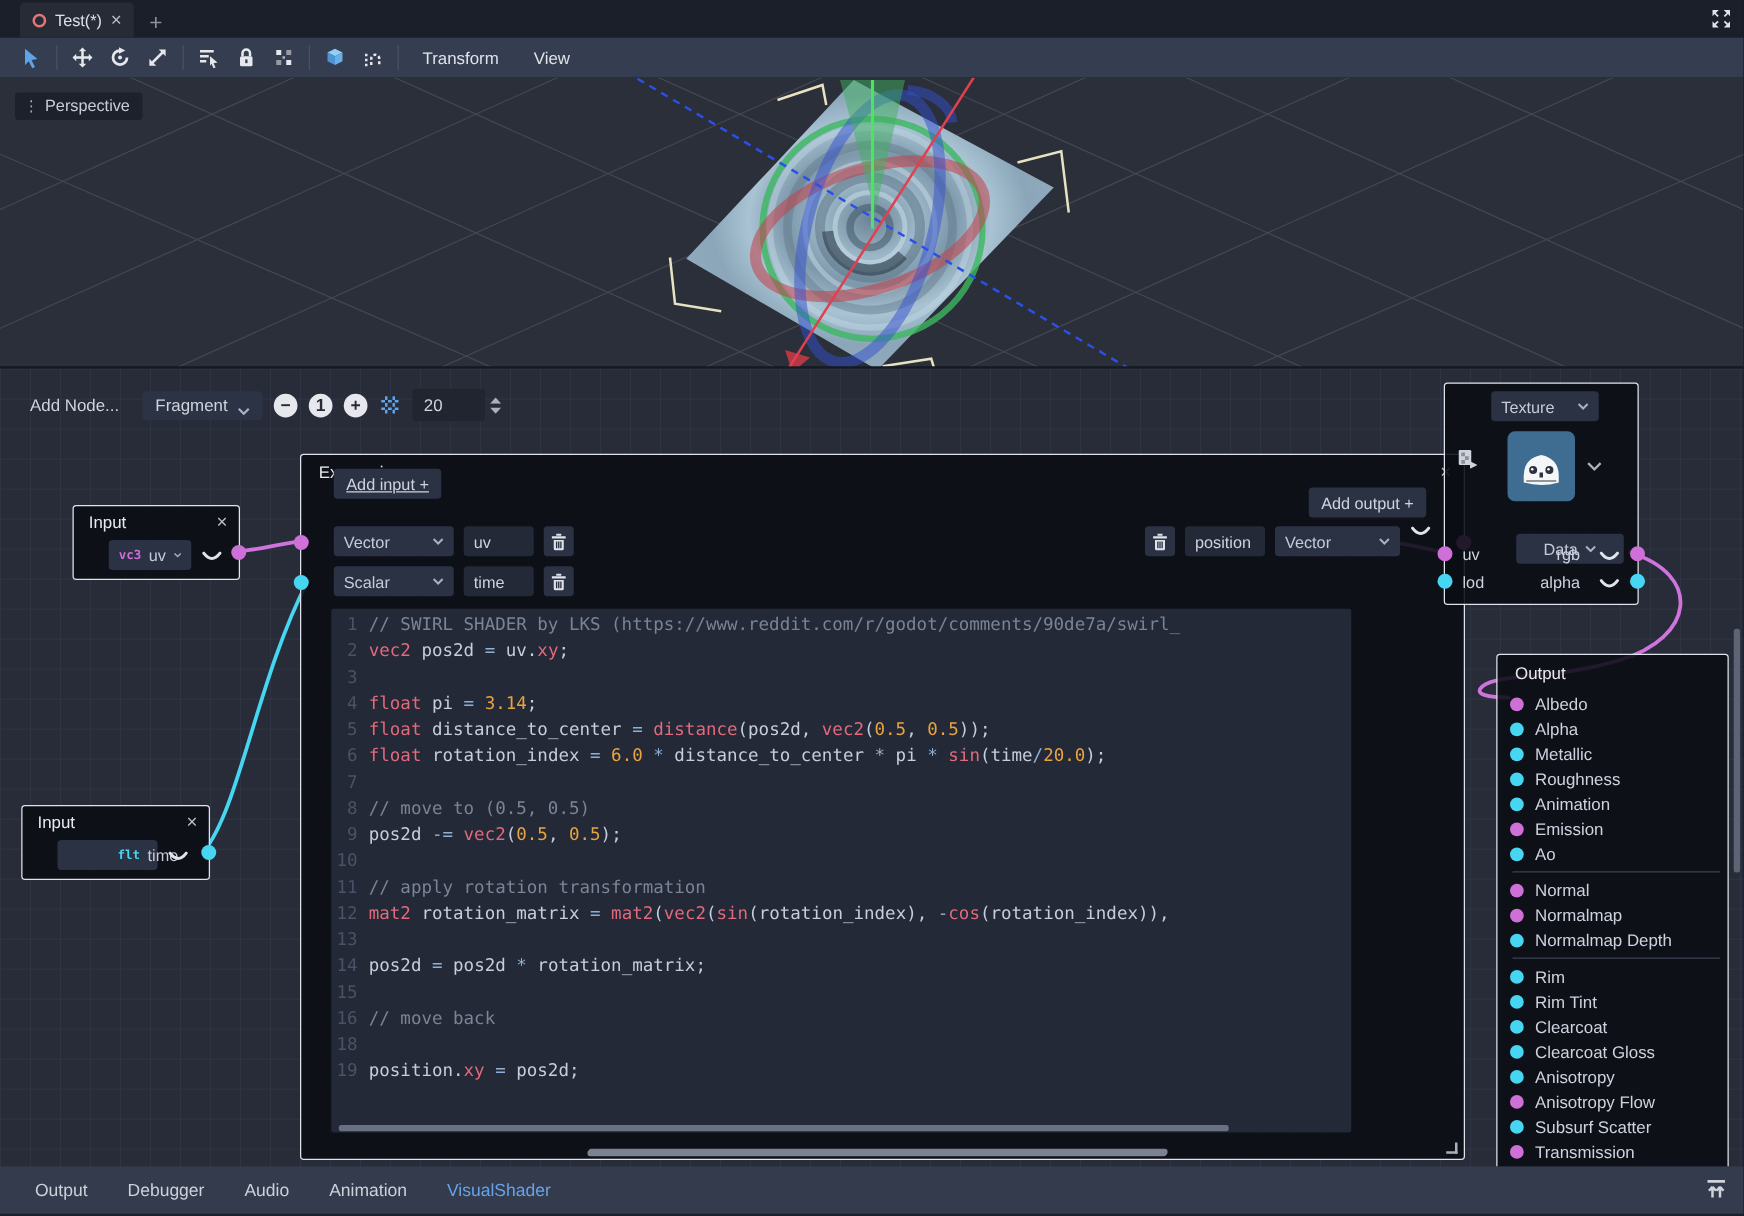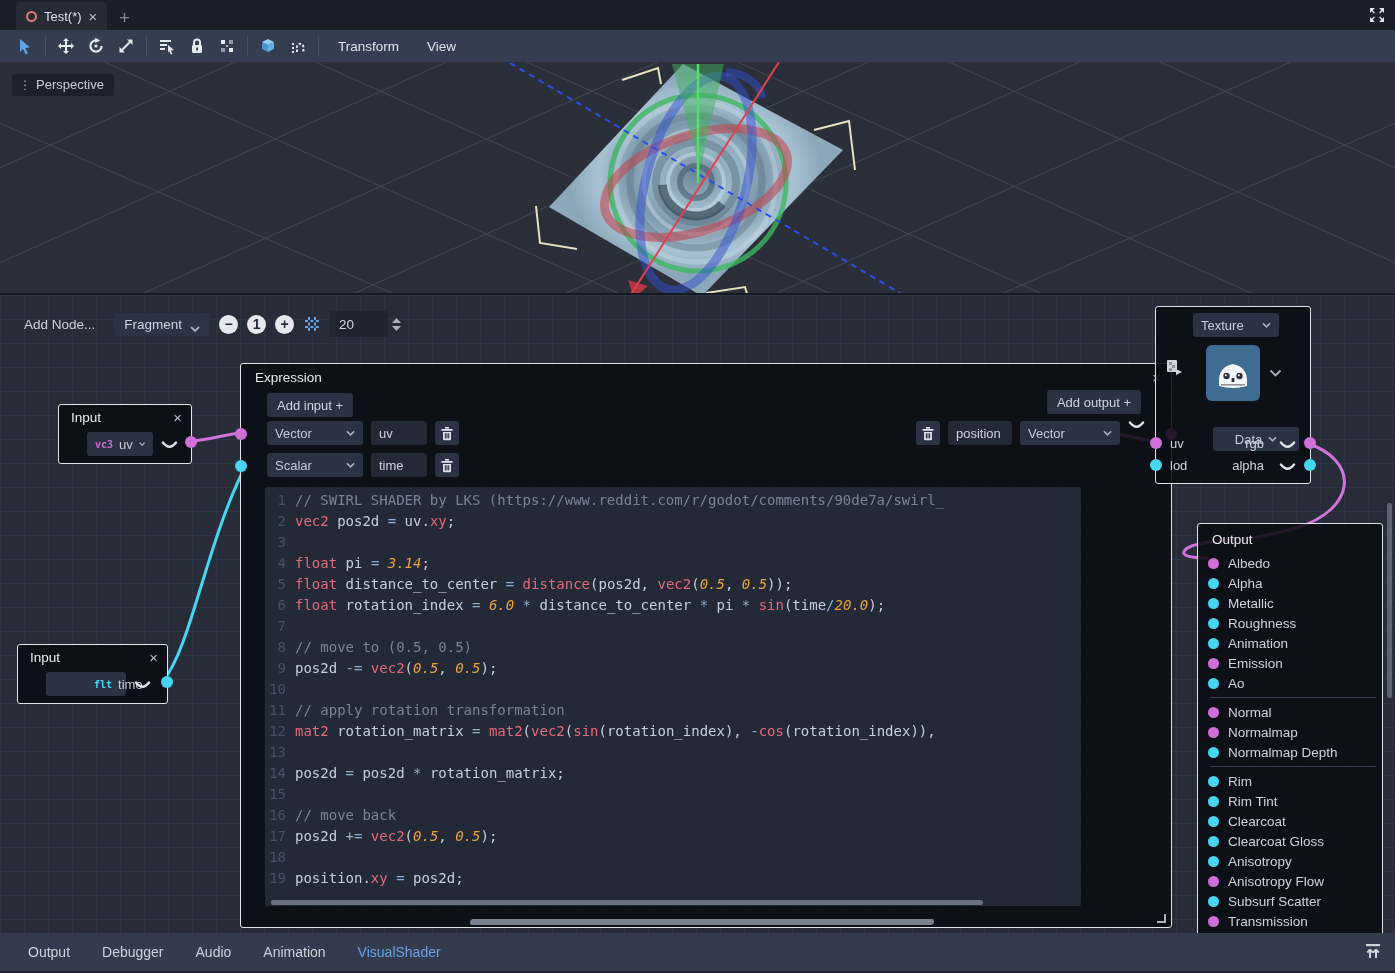--- a/index.html
+++ b/index.html
@@ -53,21 +53,21 @@
   .nbtn { background:#2b3243; border-radius:3px; color:#cfd4dd; font-size:13px; height:24px; display:flex; align-items:center; padding:0 10px; }
   .tbsq { width:24px; height:24px; background:#2b3243; border-radius:3px; display:flex; align-items:center; justify-content:center; }
   .badge { font-family:"DejaVu Sans Mono", monospace; font-size:10px; font-weight:bold; }
   .badge.vec { color:#d06bd8; } .badge.flt { color:#47d6f2; }
 
   
   .codearea { position:absolute; left:24px; top:123px; width:816px; height:419px; background:#232936; border-radius:2px; overflow:hidden; padding-top:5px; }
   .code-line { display:flex; height:21px; font-family:"DejaVu Sans Mono", monospace; font-size:14px; white-space:pre; }
   .code-line .ln { width:30px; text-align:right; padding-right:9px; color:#4a5268; flex:none; }
   .code-text { color:#c6cede; }
-  .tok-kw { color:#e26a7c; } .tok-num { color:#e8a33e;font-style:italic; } .tok-cm { color:#7b8496; }
+  .tok-kw { color:#e26a7c; } .tok-num { color:#e8a33e; } .tok-cm { color:#7b8496; }
   .tok-op { color:#8fb0d4; } .tok-id { color:#c6cede; } .tok-mem { color:#e26a7c; }
   .hscroll { position:absolute; height:5px; border-radius:2px; background:#69707f; }
   .resize-handle { position:absolute; right:5px; bottom:4px; width:9px; height:9px; border-right:2px solid #aab0bb; border-bottom:2px solid #aab0bb; }
 
   
   .oprow { display:flex; align-items:center; height:20px; padding-left:10px; gap:9px; }
   .opdot { width:11px; height:11px; border-radius:50%; flex:none; }
   .opdot.vector { background:#cf6fd8; } .opdot.scalar { background:#47d6f2; }
   .oprow span { color:#cdd3de; font-size:13.5px; }
   .port-sep { height:1px; background:#3a4152; margin:4px 6px 4px 12px; }
@@ -344,21 +344,21 @@
         </svg>
       <span class="port scalar" style="right:-6px; top:31px;"></span>
     </div>
 
     <div class="gnode" style="left:240px; top:68px; width:932px; height:565px;">
       <div style="display:flex; justify-content:space-between; padding:6px 10px 0 14px;">
         <span class="gnode-title">Expression</span>
         <span class="icon-x">×</span>
       </div>
 
-      <span class="nbtn" style="position:absolute; left:26px; top:29px;">Add input +</span>
+      <span class="nbtn" style="position:absolute; left:26px; top:11px;text-decoration:underline;">Add input +</span>
       <span class="nbtn" style="position:absolute; right:30px; top:26px;">Add output +</span>
 
       <div style="position:absolute; left:26px; top:57px; display:flex; gap:8px;">
         <span class="ndrop" style="width:96px; justify-content:space-between;">
           <span>Vector</span>
           <svg width="9" height="6" viewBox="0 0 10 6">
               <polyline points="1,1 5,5 9,1" stroke="#aab0bc" stroke-width="1.8" fill="none"></polyline>
             </svg>
         </span>
         <span class="nfield" style="width:56px;">uv</span>
@@ -443,21 +443,20 @@
           <div class="code-line"><span class="ln">7</span><span class="code-text"></span></div>
           <div class="code-line"><span class="ln">8</span><span class="code-text"><span class="tok-cm">// move to (0.5, 0.5)</span></span></div>
           <div class="code-line"><span class="ln">9</span><span class="code-text"><span class="tok-id">pos2d </span><span class="tok-op">-=</span><span class="tok-kw"> vec2</span><span class="tok-id">(</span><span class="tok-num">0.5</span><span class="tok-id">, </span><span class="tok-num">0.5</span><span class="tok-id">);</span></span></div>
           <div class="code-line"><span class="ln">10</span><span class="code-text"></span></div>
           <div class="code-line"><span class="ln">11</span><span class="code-text"><span class="tok-cm">// apply rotation transformation</span></span></div>
           <div class="code-line"><span class="ln">12</span><span class="code-text"><span class="tok-kw">mat2</span><span class="tok-id"> rotation_matrix </span><span class="tok-op">=</span><span class="tok-kw"> mat2</span><span class="tok-id">(</span><span class="tok-kw">vec2</span><span class="tok-id">(</span><span class="tok-kw">sin</span><span class="tok-id">(rotation_index), </span><span class="tok-op">-</span><span class="tok-kw">cos</span><span class="tok-id">(rotation_index)),</span></span></div>
           <div class="code-line"><span class="ln">13</span></div>
           <div class="code-line"><span class="ln">14</span><span class="code-text"><span class="tok-id">pos2d </span><span class="tok-op">=</span><span class="tok-id"> pos2d </span><span class="tok-op">*</span><span class="tok-id"> rotation_matrix;</span></span></div>
           <div class="code-line"><span class="ln">15</span><span class="code-text"></span></div>
           <div class="code-line"><span class="ln">16</span><span class="code-text"><span class="tok-cm">// move back</span></span></div>
-          <div class="code-line"><span class="ln">17</span><span class="code-text"><span class="tok-id">pos2d </span><span class="tok-op">+=</span><span class="tok-kw"> vec2</span><span class="tok-id">(</span><span class="tok-num">0.5</span><span class="tok-id">, </span><span class="tok-num">0.5</span><span class="tok-id">);</span></span></div>
           <div class="code-line"><span class="ln">18</span><span class="code-text"></span></div>
           <div class="code-line"><span class="ln">19</span><span class="code-text"><span class="tok-id">position.</span><span class="tok-mem">xy</span><span class="tok-op"> =</span><span class="tok-id"> pos2d;</span></span></div>
         </div>
       <div class="hscroll" style="left:30px; top:536px; width:712px;"></div>
       <div class="hscroll" style="left:230px; bottom:3px; width:463px; background:#7b8290;"></div>
       <div class="resize-handle"></div>
     </div>
 
     <div class="gnode" style="left:1155px; top:11px; width:156px; height:178px;">
       <div class="ndrop" style="position:absolute; left:37px; top:6px; width:86px; justify-content:space-between;">

